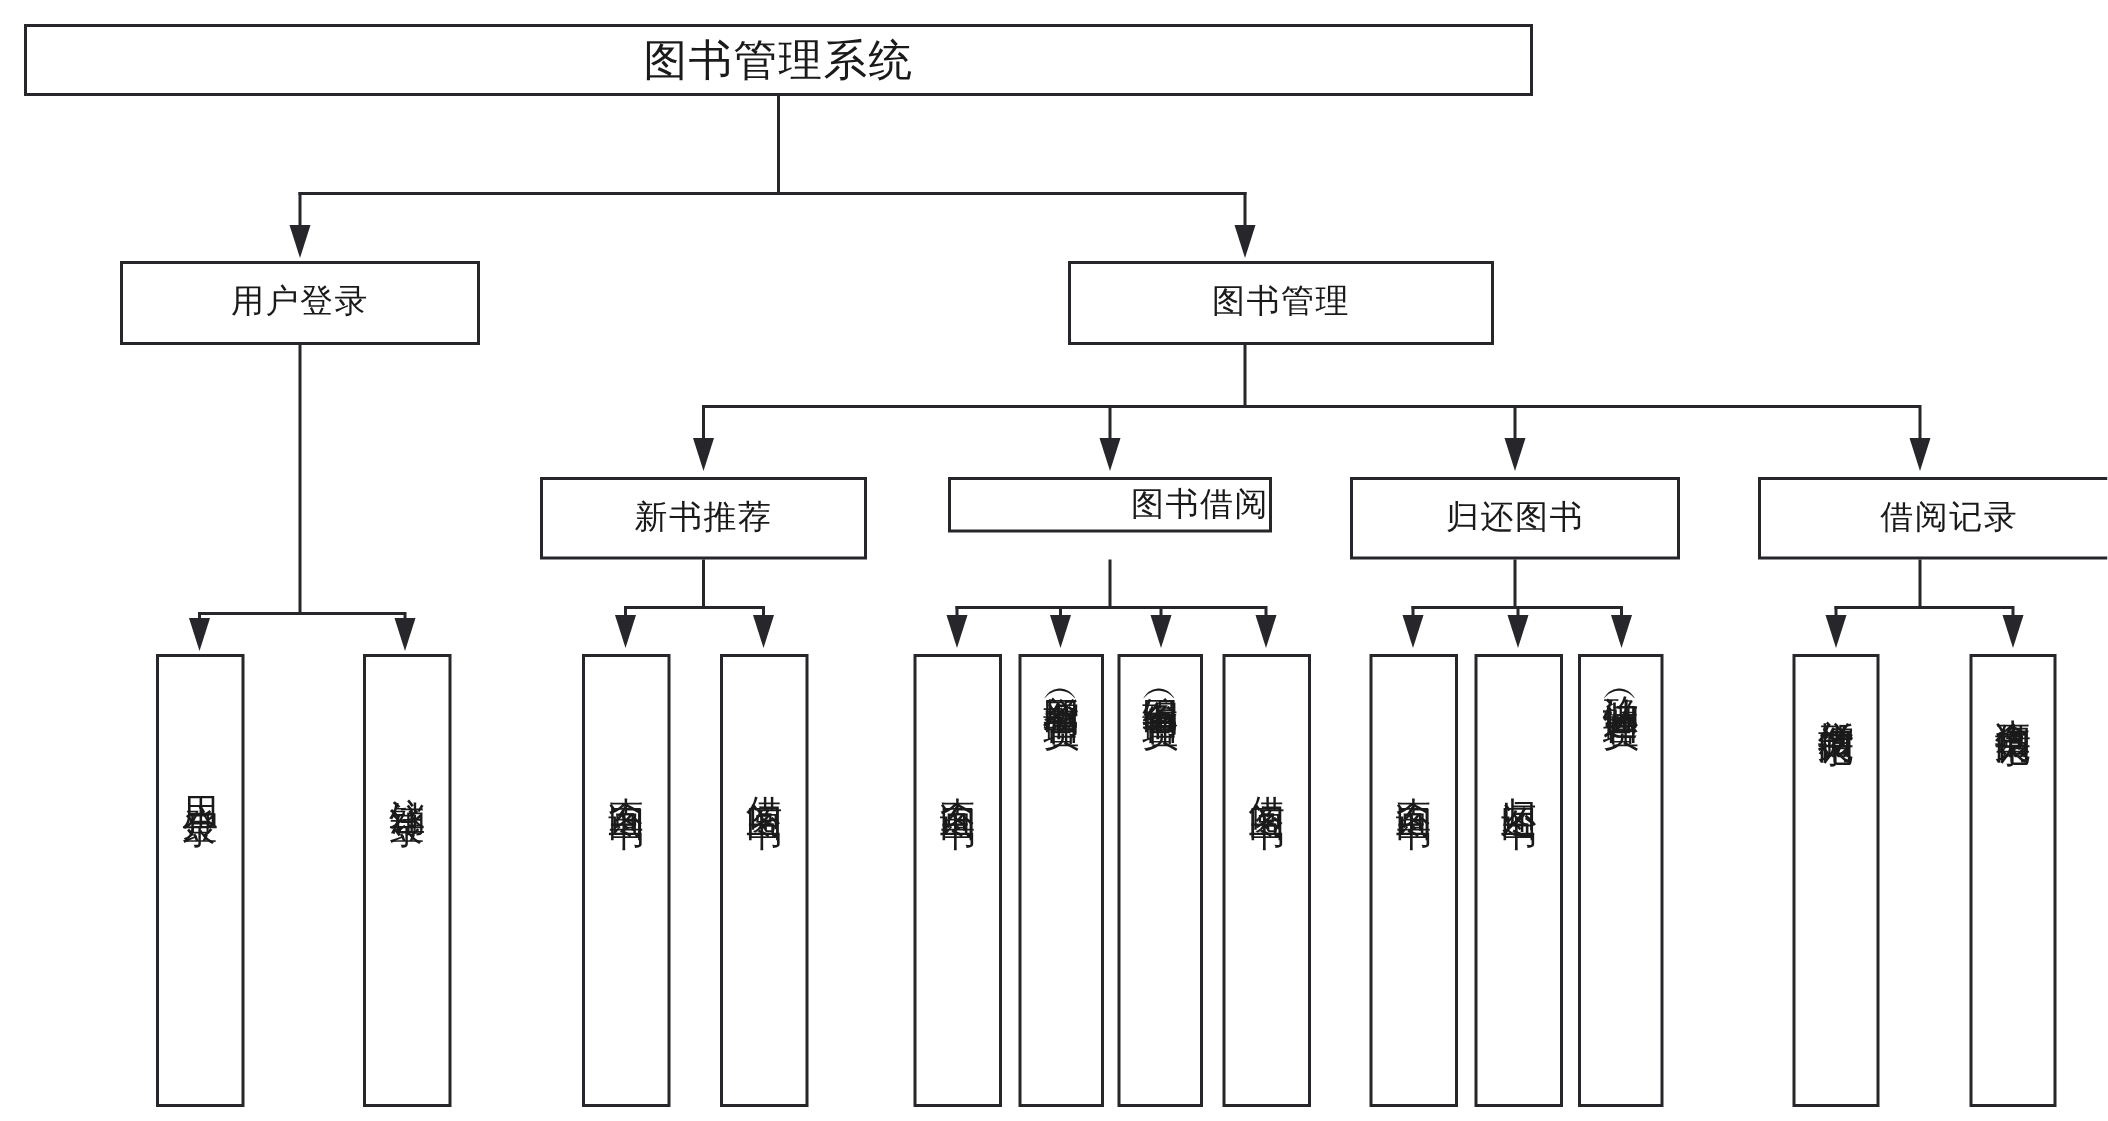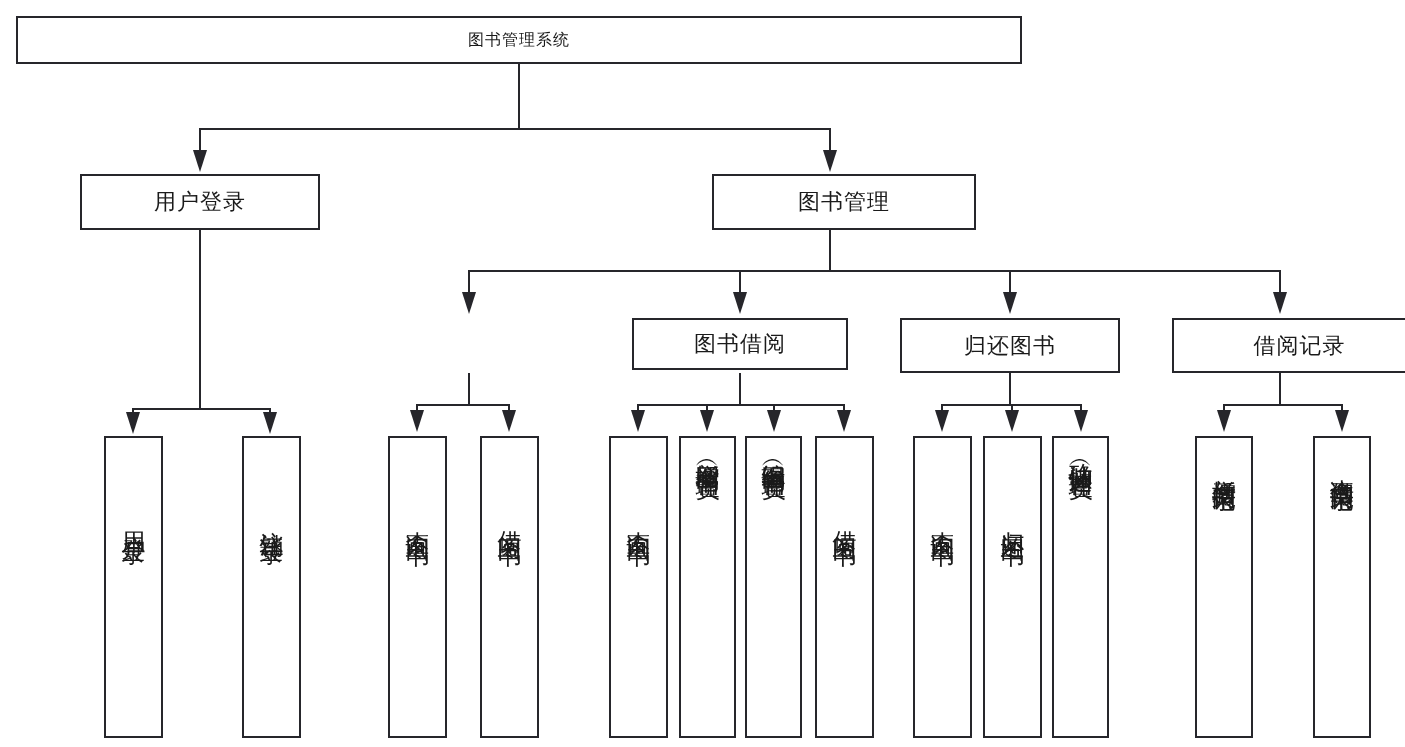--- a/index.html
+++ b/index.html
@@ -25,21 +25,21 @@
     align-items:center;
     justify-content:center;
     text-align:center;
     line-height:1.18;
   }
   .node .lbl{
     display:block;
     white-space:pre-line;
   }
   
-  .node.root{ font-size:16px; letter-spacing:1px; }
+  .node.root{ font-size:29px; letter-spacing:1px; }
   
   .node.lvl1{ font-size:22px; letter-spacing:1px; }
   .node.lvl2{ font-size:22px; letter-spacing:1px; }
   
   .node.leaf{
     align-items:flex-start;
     justify-content:center;
     padding-top:6px;
   }
   .node.leaf .lbl{
@@ -90,21 +90,21 @@
   <div class="vline" style="left:518px; top:64px; height:64px;"></div>
   <div class="hline" style="left:199px; top:128px; width:632px;"></div>
   <div class="vline" style="left:199px; top:128px; height:24px;"></div>
   <div class="vline" style="left:829px; top:128px; height:24px;"></div>
   <div class="arrow" style="left:193px; top:150px;"></div>
   <div class="arrow" style="left:823px; top:150px;"></div>
 
   <div class="node lvl1" style="left:80px; top:174px; width:240px; height:56px;">
     <span class="lbl">用户登录</span>
   </div>
-  <div class="node lvl1" style="left:712px; top:174px; width:264px; height:56px;">
+  <div class="node lvl1" style="left:712px; top:174px; width:284px; height:56px;">
     <span class="lbl">图书管理</span>
   </div>
 
   <div class="vline" style="left:199px; top:230px; height:180px;"></div>
   <div class="hline" style="left:132px; top:408px; width:138px;"></div>
   <div class="vline" style="left:132px; top:408px; height:6px;"></div>
   <div class="vline" style="left:269px; top:408px; height:6px;"></div>
   <div class="arrow" style="left:126px; top:412px;"></div>
   <div class="arrow" style="left:263px; top:412px;"></div>
 
@@ -112,21 +112,24 @@
   <div class="hline" style="left:468px; top:270px; width:812px;"></div>
   <div class="vline" style="left:468px; top:270px; height:22px;"></div>
   <div class="vline" style="left:739px; top:270px; height:22px;"></div>
   <div class="vline" style="left:1009px; top:270px; height:22px;"></div>
   <div class="vline" style="left:1279px; top:270px; height:22px;"></div>
   <div class="arrow" style="left:462px; top:292px;"></div>
   <div class="arrow" style="left:733px; top:292px;"></div>
   <div class="arrow" style="left:1003px; top:292px;"></div>
   <div class="arrow" style="left:1273px; top:292px;"></div>
 
-  <div class="node lvl2" style="left:632px; top:318px; width:216px; height:52px;">
+  <div class="node lvl2" style="left:360px; top:318px; width:218px; height:55px;">
+    <span class="lbl">新书推荐</span>
+  </div>
+  <div class="node lvl2" style="left:632px; top:318px; width:216px; height:37px;justify-content:flex-end;">
     <span class="lbl">图书借阅</span>
   </div>
   <div class="node lvl2" style="left:900px; top:318px; width:220px; height:55px;">
     <span class="lbl">归还图书</span>
   </div>
   <div class="node lvl2" style="left:1172px; top:318px; width:255px; height:55px;">
     <span class="lbl">借阅记录</span>
   </div>
 
   <div class="vline" style="left:468px; top:373px; height:31px;"></div>

